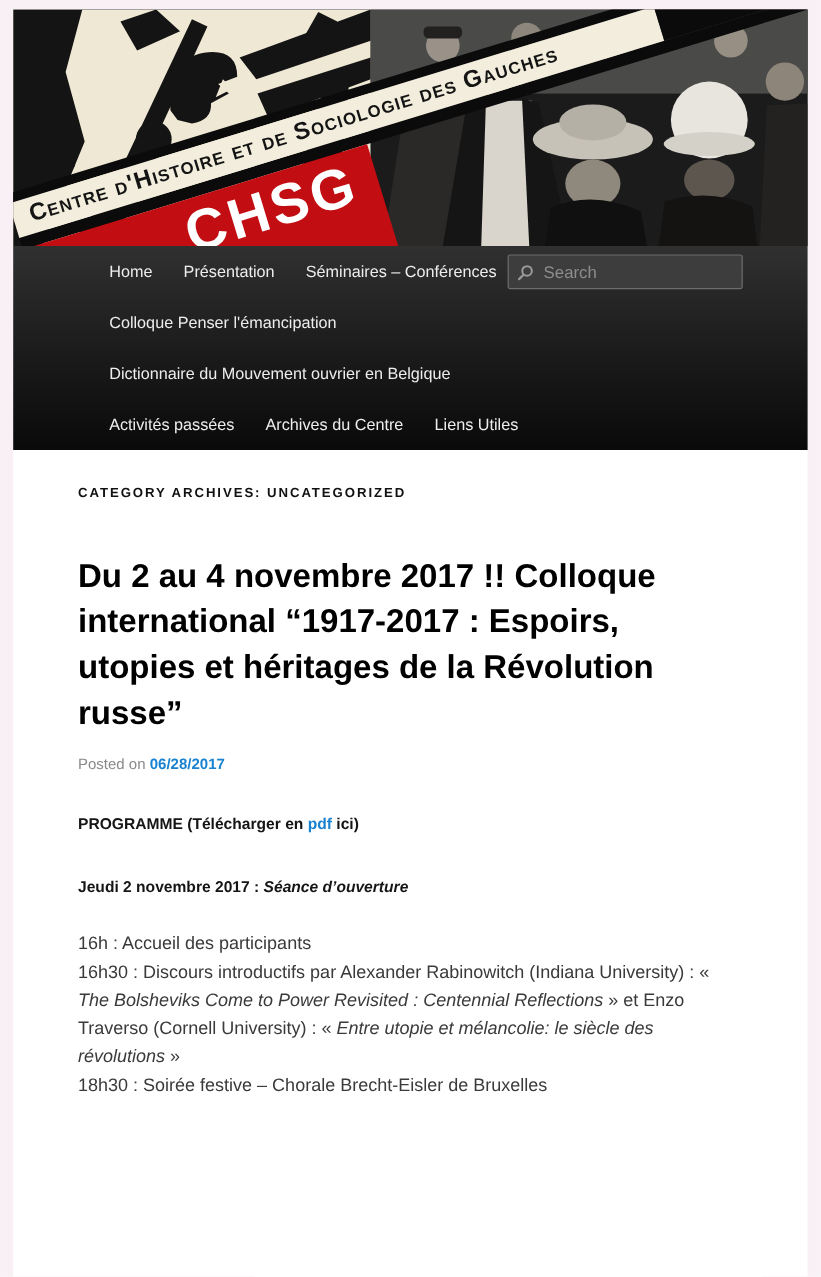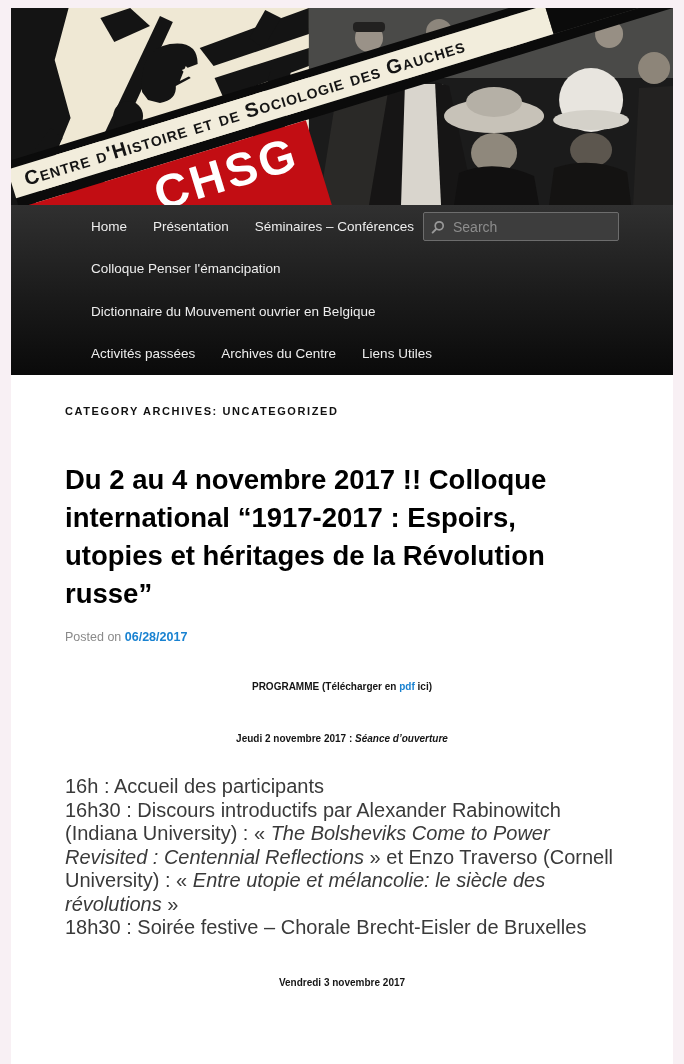--- a/index.html
+++ b/index.html
@@ -59,27 +59,27 @@
     font-size:11px; font-weight:bold; letter-spacing:1.6px; color:#111111;
     text-transform:uppercase;
   }
   .post-title {
     margin:44px 0 0; max-width:500px;
     font-size:27.5px; line-height:38px; font-weight:bold; color:#000000; cursor:pointer;
   }
   .post-meta { margin-top:17px; font-size:12.5px; color:#8a8a8a; }
   .post-meta a { color:#1982d1; font-weight:bold; text-decoration:none; cursor:pointer; }
 
-  .center-line { text-align:center; font-weight:bold; font-size:10px; color:#151515; line-height:24px; }
+  .center-line { text-align:left; font-weight:bold; font-size:13px; color:#151515; line-height:24px; }
   .programme-line { margin-top:31px; }
   .programme-line a { color:#1982d1; text-decoration:none; cursor:pointer; }
   .day-heading-1 { margin-top:28px; }
   .day-heading-2 { margin-top:31px; }
 
-  .sched { margin-top:24px; font-size:20px; line-height:23.5px; color:#3a3a3a; }
+  .sched { margin-top:24px; font-size:15px; line-height:23.5px; color:#3a3a3a; }
   .it { font-style:italic; }
   .bold-row { font-weight:bold; color:#1c1c1c; }
 </style>
 </head>
 <body>
 
 <div class="page">
 
   <div class="header-banner">
     <div class="side-left">
@@ -188,17 +188,16 @@
     </div>
 
     <div class="sched">
       <div>16h : Accueil des participants</div>
       <div>
         <span>16h30 : Discours introductifs par Alexander Rabinowitch (Indiana University) : « </span><span class="it">The Bolsheviks Come to Power Revisited : Centennial Reflections</span><span> » et Enzo Traverso (Cornell University) : « </span><span class="it">Entre utopie et mélancolie: le siècle des révolutions</span><span> »</span>
       </div>
       <div>18h30 : Soirée festive – Chorale Brecht-Eisler de Bruxelles</div>
     </div>
 
-    <div class="center-line day-heading-2">Vendredi 3 novembre 2017</div>
 
 
   </main>
 </div>
 
 </body></html>

